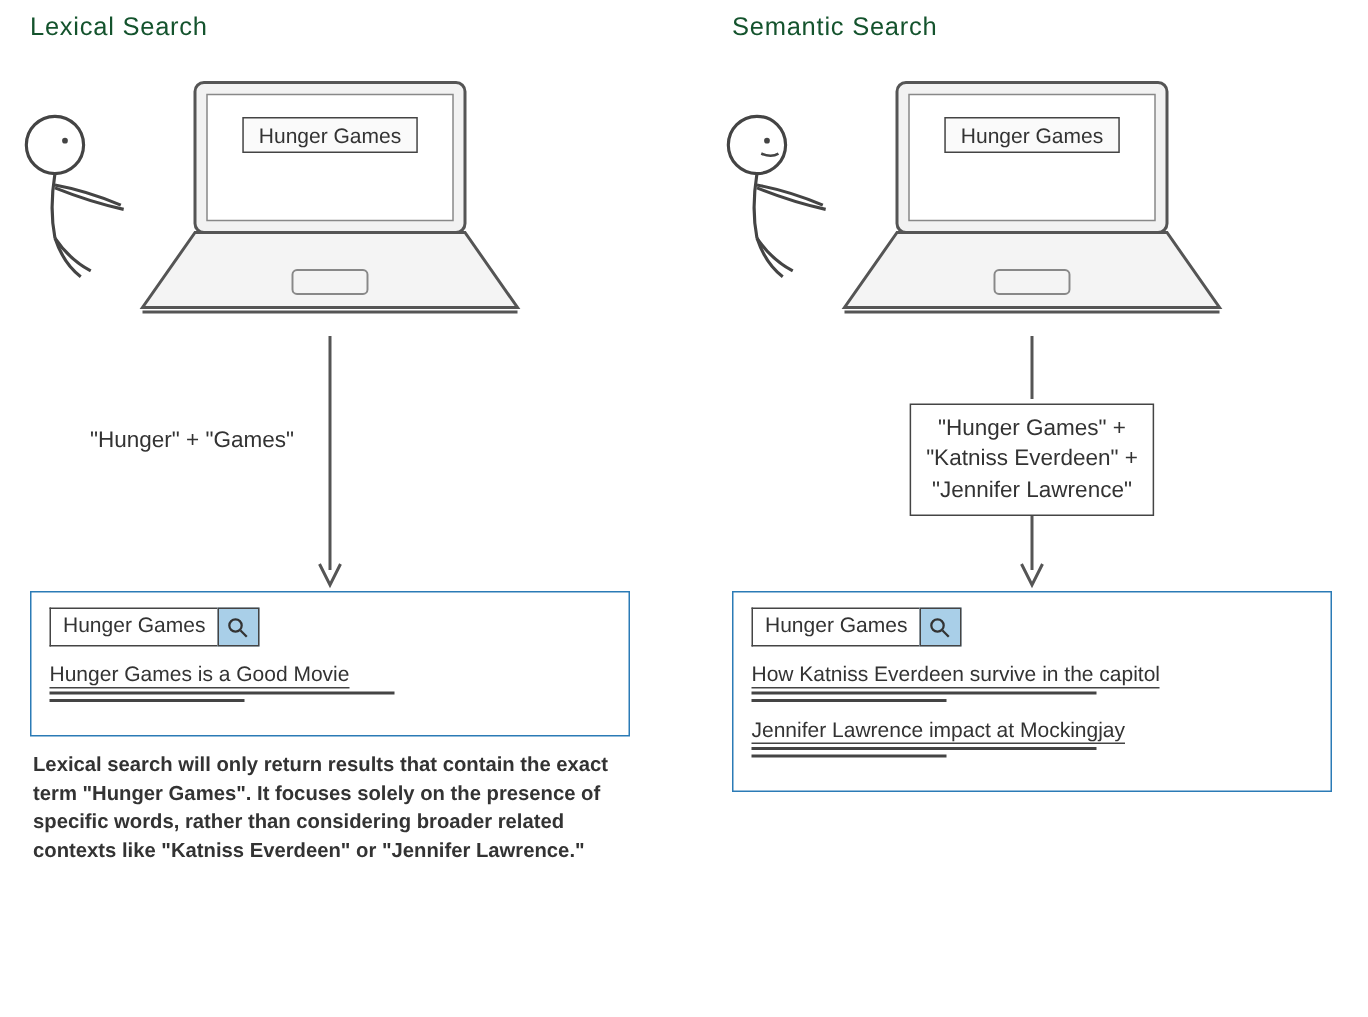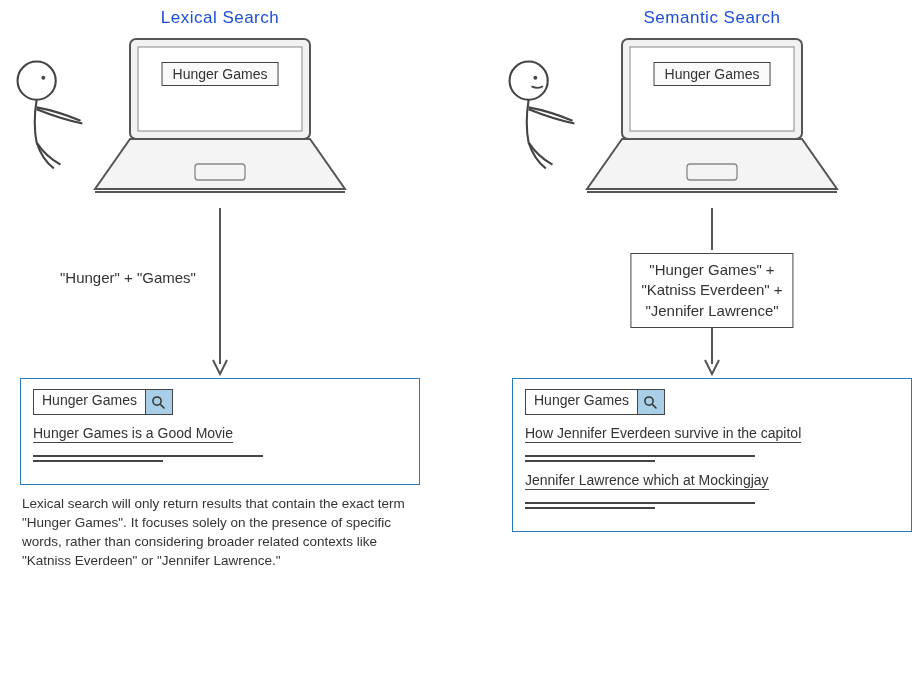--- a/index.html
+++ b/index.html
@@ -10,27 +10,27 @@
     height: 678px;
     position: relative;
     color: #333;
   }
   .col {
     position: absolute;
     width: 400px;
     top: 8px;
   }
   .col-left  { left: 20px; }
-  .col-right { left: 512px; }
+  .col-right { left: 488px; }
 
   .title {
-    color: #1d4ed8;
+    color: #14532d;
     font-size: 17px;
-    text-align: center;
-    margin-bottom: 6px;
+    text-align: left;
+    margin-bottom: 22px;
     letter-spacing: .5px;
   }
 
   
   .laptop-wrap { position: relative; height: 170px; margin-bottom: 4px; }
   .laptop-svg  { display: block; margin: 0 auto; }
   .screen-text {
     position: absolute;
     top: 28px;
     left: 50%;
@@ -90,37 +90,38 @@
     border: 1.5px solid #444;
     display: flex; align-items: center; justify-content: center;
     cursor: pointer;
   }
   .mag { width: 15px; height: 15px; }
   .result-item { margin-bottom: 10px; font-size: 14px; }
   .result-title {
     border-bottom: 1.4px solid #444;
     display: inline-block;
     padding-bottom: 1px;
-    margin-bottom: 12px;
+    margin-bottom: 2px;
   }
   .snippet-lines {
     display: flex; flex-direction: column; gap: 3px;
   }
   .snippet-lines span {
     height: 2px; background: #444;
   }
   .sn1 { width: 230px; }
   .sn2 { width: 130px; }
 
   
   .caption {
     font-size: 13.5px;
     line-height: 1.4;
     color: #333;
     padding: 0 2px;
+    font-weight: bold;
   }
 </style>
 </head>
 <body>
 
 <div class="col col-left">
   <div class="title">Lexical Search</div>
 
   <div class="laptop-wrap">
     <svg class="laptop-svg" width="290" height="165" viewBox="0 0 290 165">
@@ -213,28 +214,28 @@
     <div class="search-row">
       <div class="search-input">Hunger Games</div>
       <div class="search-btn">
         <svg class="mag" viewBox="0 0 20 20">
           <circle cx="8" cy="8" r="5.5" fill="none" stroke="#333" stroke-width="2"></circle>
           <line x1="12.5" y1="12.5" x2="18" y2="18" stroke="#333" stroke-width="2"></line>
         </svg>
       </div>
     </div>
     <div class="result-item">
-      <span class="result-title">How Jennifer Everdeen survive in the capitol</span>
+      <span class="result-title">How Katniss Everdeen survive in the capitol</span>
       <div class="snippet-lines">
           <span class="sn1"></span>
           <span class="sn2"></span>
         </div>
     </div>
     <div class="result-item">
-      <span class="result-title">Jennifer Lawrence which at Mockingjay</span>
+      <span class="result-title">Jennifer Lawrence impact at Mockingjay</span>
       <div class="snippet-lines">
           <span class="sn1"></span>
           <span class="sn2"></span>
         </div>
     </div>
   </div>
 
 </div>
 
 </body></html>

